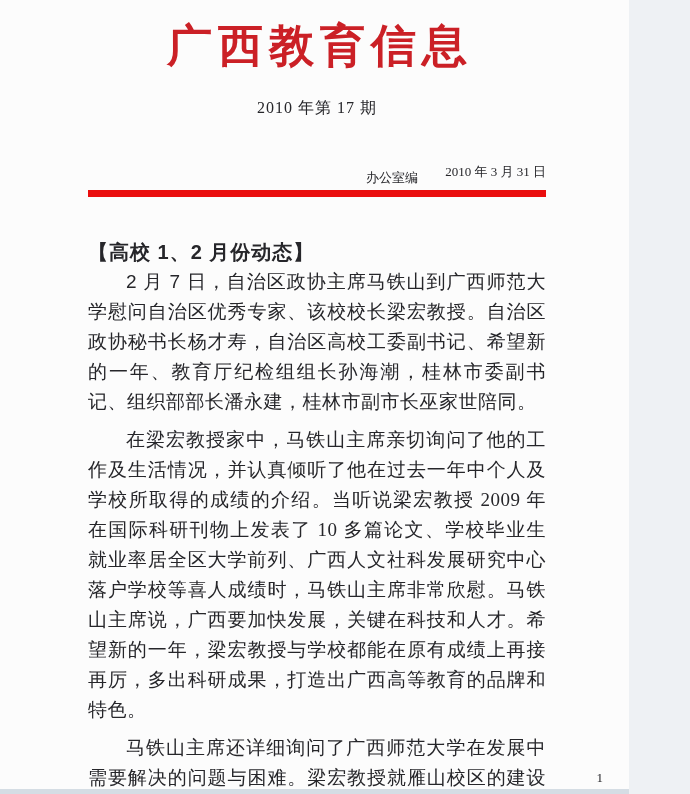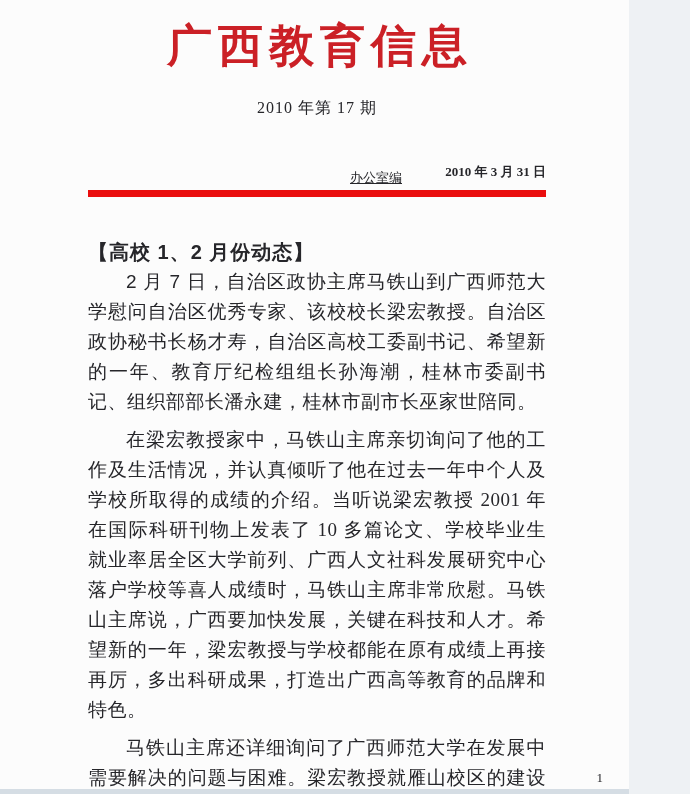--- a/index.html
+++ b/index.html
@@ -52,30 +52,29 @@
   .pub-org{
     width:252px;
     font-weight:bold;
     line-height:24px;
     white-space:nowrap;
   }
   .pub-org-line2{
     letter-spacing:11.5px;
   }
   .pub-editor{
-    margin-left:10px;
+    margin-left:26px;
     padding-top:12px;
     line-height:24px;
     white-space:nowrap;
-    text-decoration:underline;
   }
   .pub-date{
     margin-left:auto;
     padding-top:6px;
-    font-weight:bold;
+    font-weight:normal;
     line-height:24px;
     white-space:nowrap;
   }
   .red-rule{
     height:7px;
     background:var(--rule_red);
     margin:0;
   }
   .section-header{
     margin-top:40px;
@@ -127,21 +126,21 @@
       <div class="pub-editor">办公室编</div>
       <div class="pub-date">2010 年 3 月 31 日</div>
     </div>
 
     <div class="red-rule"></div>
 
     <div class="section-header">【高校 1、2 月份动态】</div>
 
     <p class="body-para"><span class="lead-bold">2 月 7 日，自治区政协主席马铁山到广西师范大学慰问自治区优秀专家、该校校长梁宏教授。</span><span>自治区政协秘书长杨才寿，自治区高校工委副书记、希望新的一年、教育厅纪检组组长孙海潮，桂林市委副书记、组织部部长潘永建，桂林市副市长巫家世陪同。</span></p>
 
-    <p class="body-para">在梁宏教授家中，马铁山主席亲切询问了他的工作及生活情况，并认真倾听了他在过去一年中个人及学校所取得的成绩的介绍。当听说梁宏教授 2001 年在国际科研刊物上发表了 10 多篇论文、学校毕业生就业率居全区大学前列、广西人文社科发展研究中心落户学校等喜人成绩时，马铁山主席非常欣慰。马铁山主席说，广西要加快发展，关键在科技和人才。希望新的一年，梁宏教授与学校都能在原有成绩上再接再厉，多出科研成果，打造出广西高等教育的品牌和特色。</p>
+    <p class="body-para">在梁宏教授家中，马铁山主席亲切询问了他的工作及生活情况，并认真倾听了他在过去一年中个人及学校所取得的成绩的介绍。当听说梁宏教授 2009 年在国际科研刊物上发表了 10 多篇论文、学校毕业生就业率居全区大学前列、广西人文社科发展研究中心落户学校等喜人成绩时，马铁山主席非常欣慰。马铁山主席说，广西要加快发展，关键在科技和人才。希望新的一年，梁宏教授与学校都能在原有成绩上再接再厉，多出科研成果，打造出广西高等教育的品牌和特色。</p>
 
     <p class="body-para">马铁山主席还详细询问了广西师范大学在发展中需要解决的问题与困难。梁宏教授就雁山校区的建设与发展等问题一一向马主席作了汇报。马铁山主席说，学校是我区教学资源较为丰富的大学，学校的事也就是桂林市的事，自治区党委、政府将做好服务，为学</p>
 
   </div>
 
   <div class="page-number">1</div>
 
   <div class="edge-strip"></div>
 </div>
 

